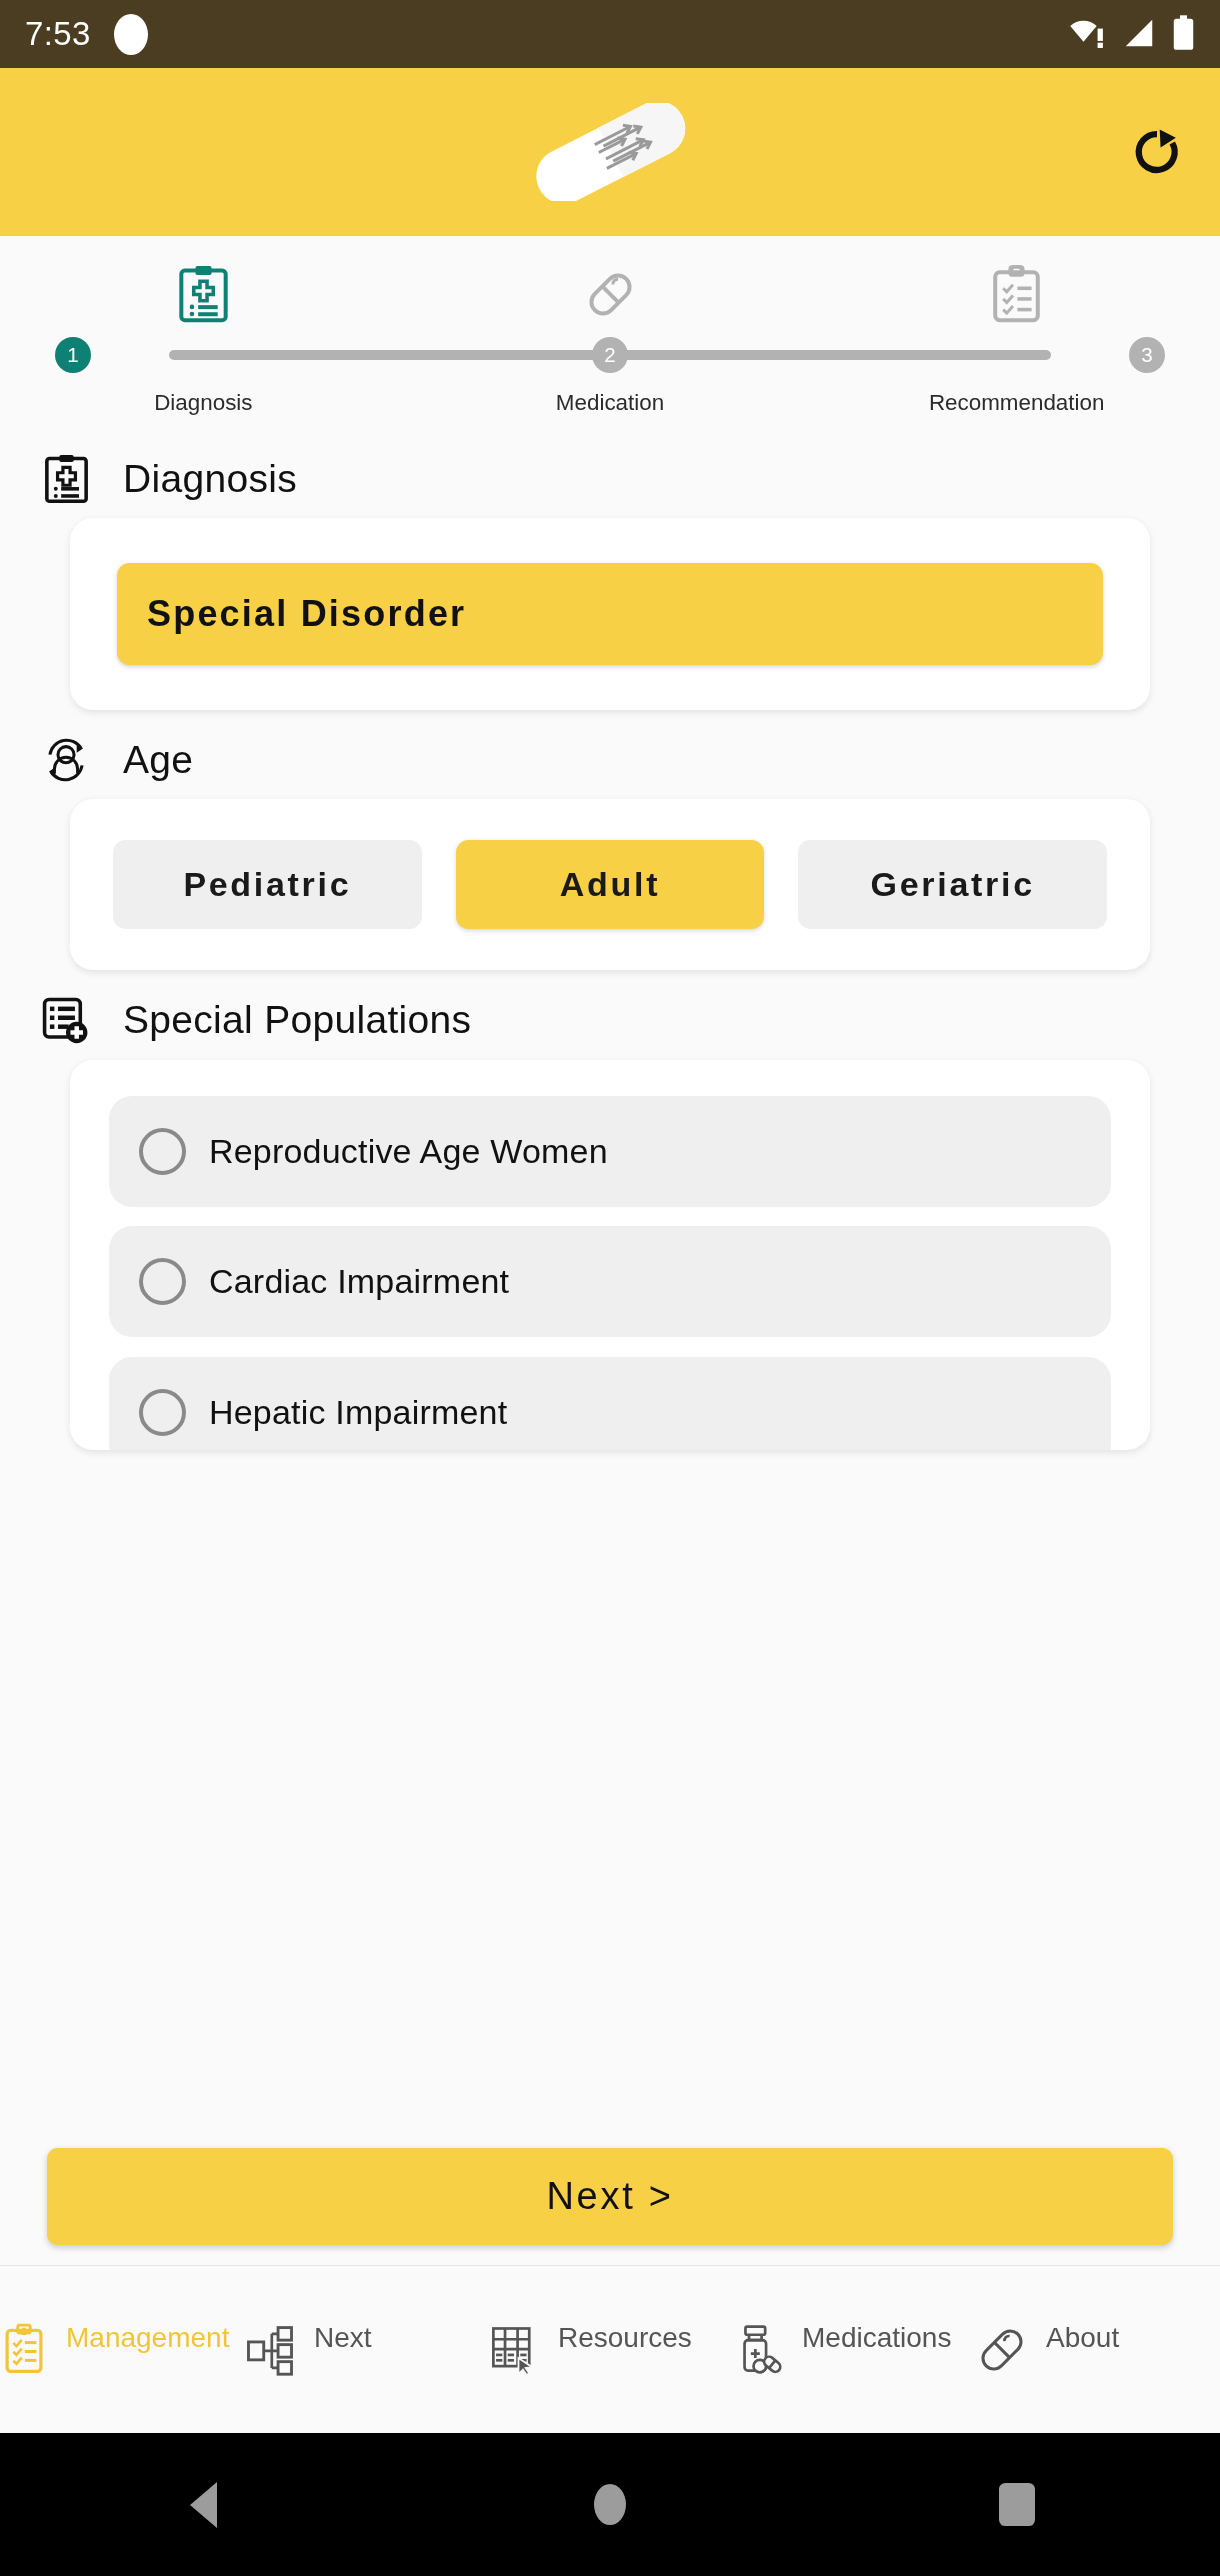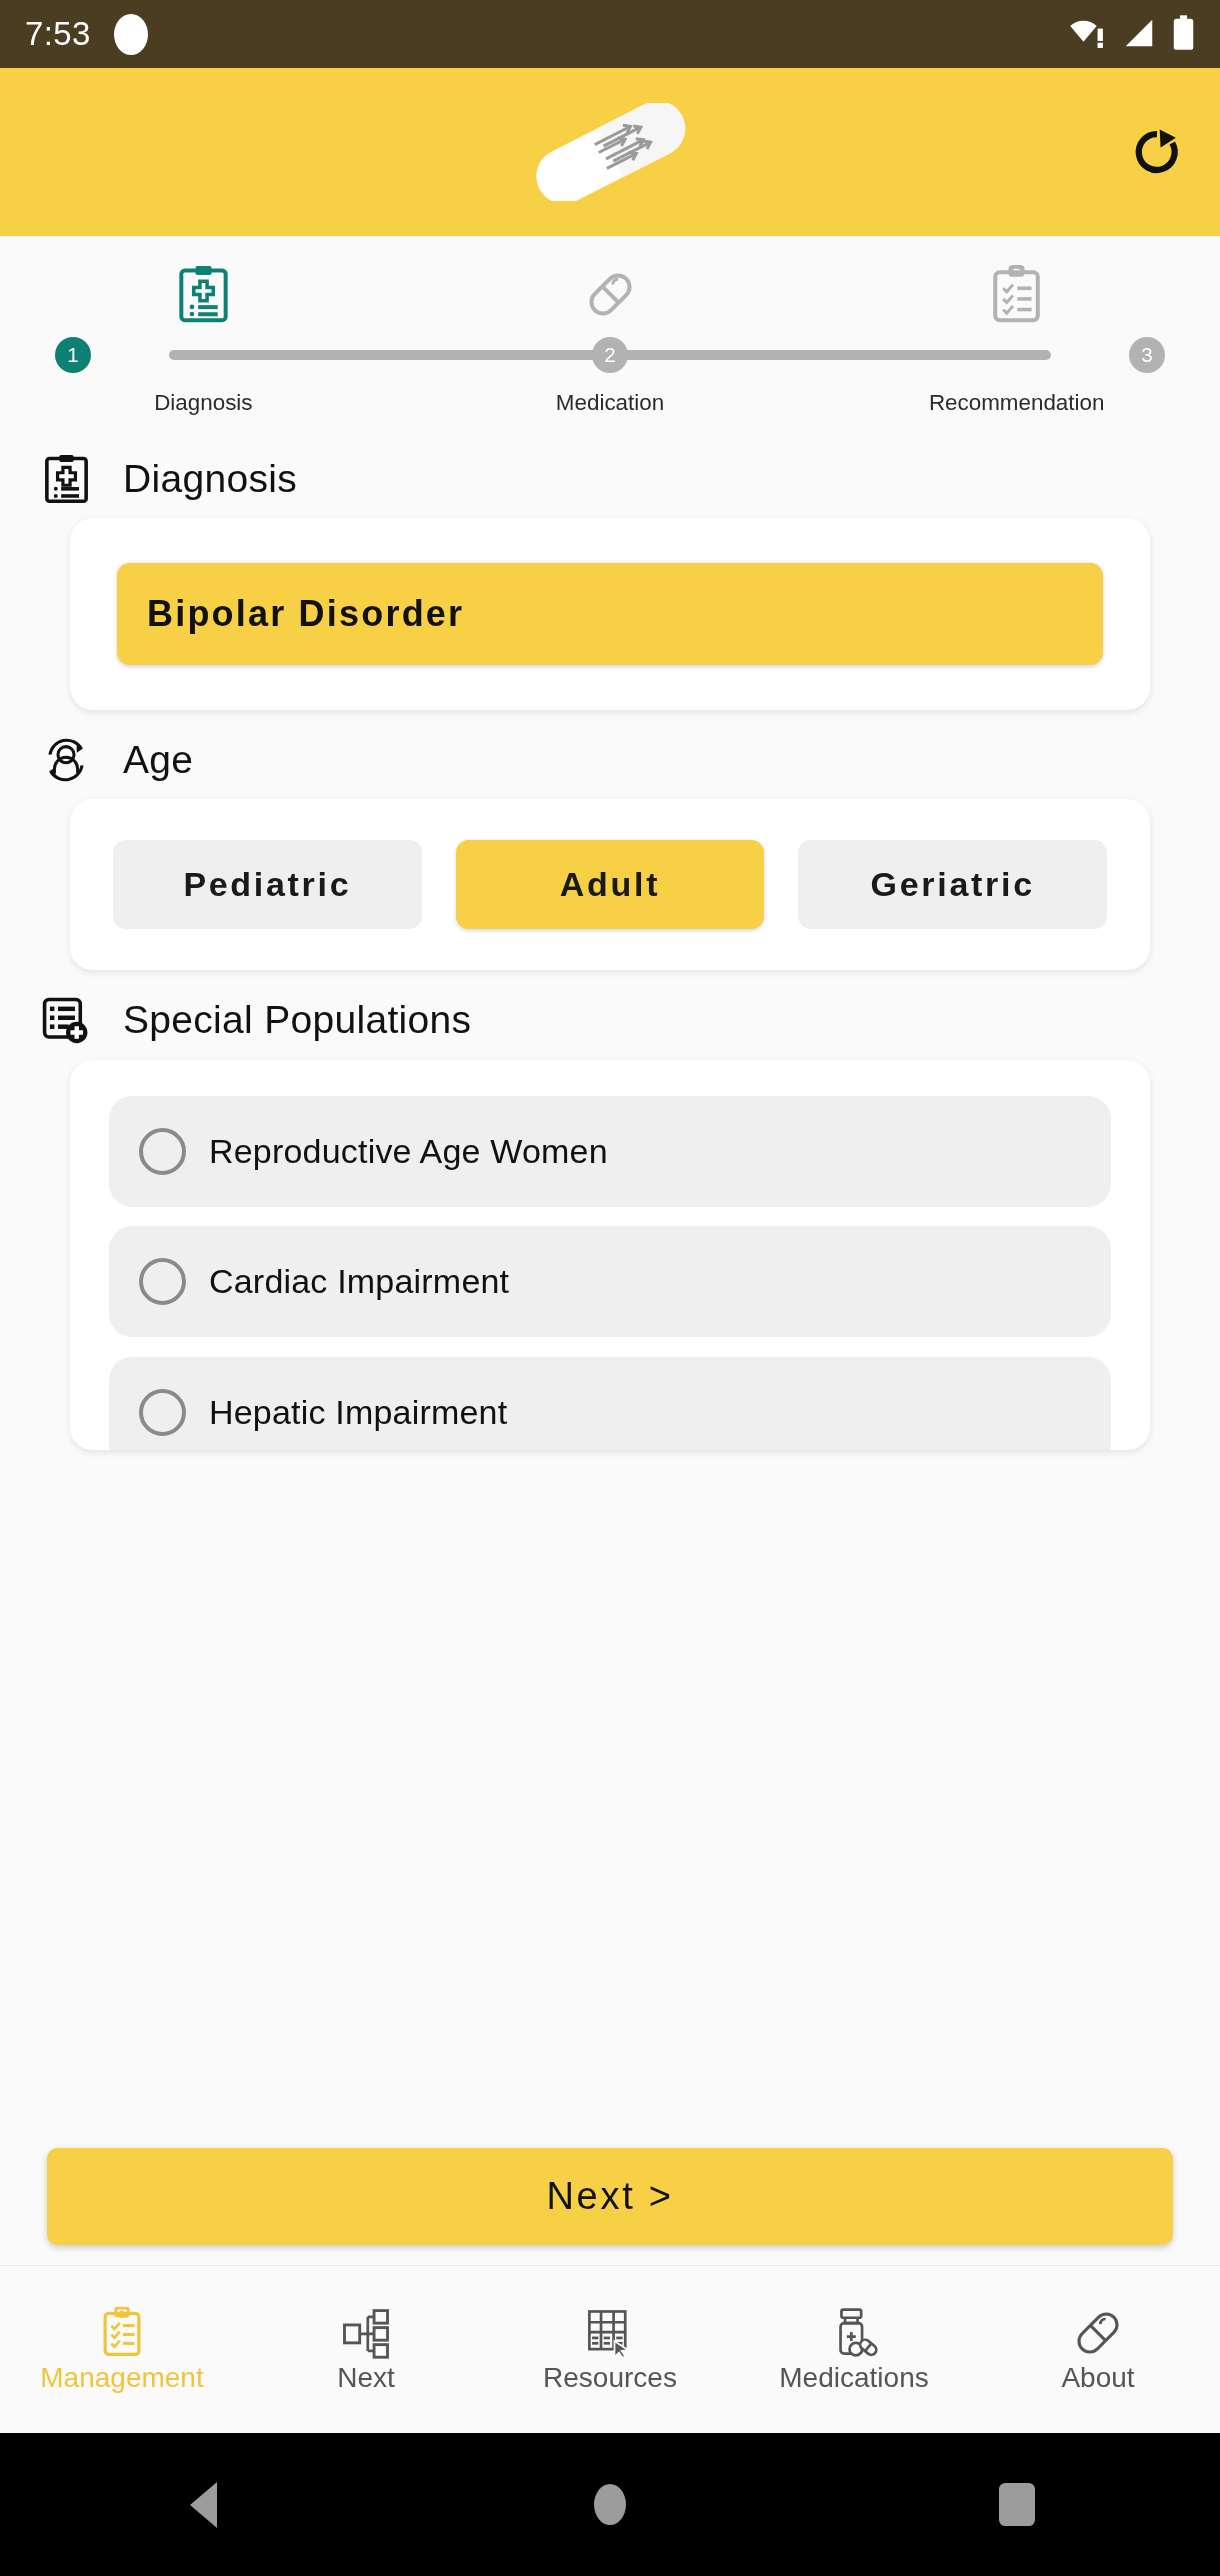--- a/index.html
+++ b/index.html
@@ -105,21 +105,21 @@
     box-shadow: 0 2.7px 6.3px rgba(0,0,0,0.18); cursor: pointer;
   }
 
   
   .bottomnav {
     position: absolute; left: 0; right: 0; bottom: 143px; height: 168px;
     background: #fafafa; border-top: 0.9px solid #e6e6e6;
     display: flex; align-items: center;
   }
   .nav-item {
-    flex: 1; display: flex; flex-direction: column; align-items: center; gap: 1px;
+    flex: 1; display: flex; flex-direction: row; align-items: flex-start; gap: 18px;
     cursor: pointer;
   }
   .nav-icon { height: 55px; display: flex; align-items: center; justify-content: center; }
   .nav-label { font-size: 28px; color: #555; }
   .nav-item.active .nav-label { color: #f0c53a; }
 
   
   .androidnav {
     position: absolute; left: 0; right: 0; bottom: 0; height: 143px; background: #000;
     display: flex; align-items: center;
@@ -257,21 +257,21 @@
         <path d="M22 15 h8 v6 h6 v8 h-6 v6 h-8 v-6 h-6 v-8 h6 z" fill="none" stroke="#111" stroke-width="3.6"></path>
         <circle cx="14" cy="39" r="2.2" fill="#111"></circle>
           <rect x="20" y="37" width="20" height="4" fill="#111"></rect>
         <circle cx="14" cy="47" r="2.2" fill="#111"></circle>
           <rect x="20" y="45" width="20" height="4" fill="#111"></rect>
       </svg>
     </span>
     <span class="sh-title">Diagnosis</span>
   </div>
   <div class="card diag-card">
-    <div class="diag-select">Bipolar Disorder</div>
+    <div class="diag-select">Special Disorder</div>
   </div>
 
   <div class="section-head">
     <span class="sh-icon">
       <svg width="50" height="50" viewBox="0 0 56 56">
         <circle cx="28" cy="22" r="9" fill="none" stroke="#111" stroke-width="3.4"></circle>
         <path d="M15 43 v-5 a13 13 0 0 1 26 0 v5" fill="none" stroke="#111" stroke-width="3.4"></path>
         <path d="M10 22 A19 19 0 0 1 45 15" fill="none" stroke="#111" stroke-width="3.4"></path>
         <path d="M40 9 L47 15 L40 20" fill="#111"></path>
         <path d="M46 34 A19 19 0 0 1 11 41" fill="none" stroke="#111" stroke-width="3.4"></path>

